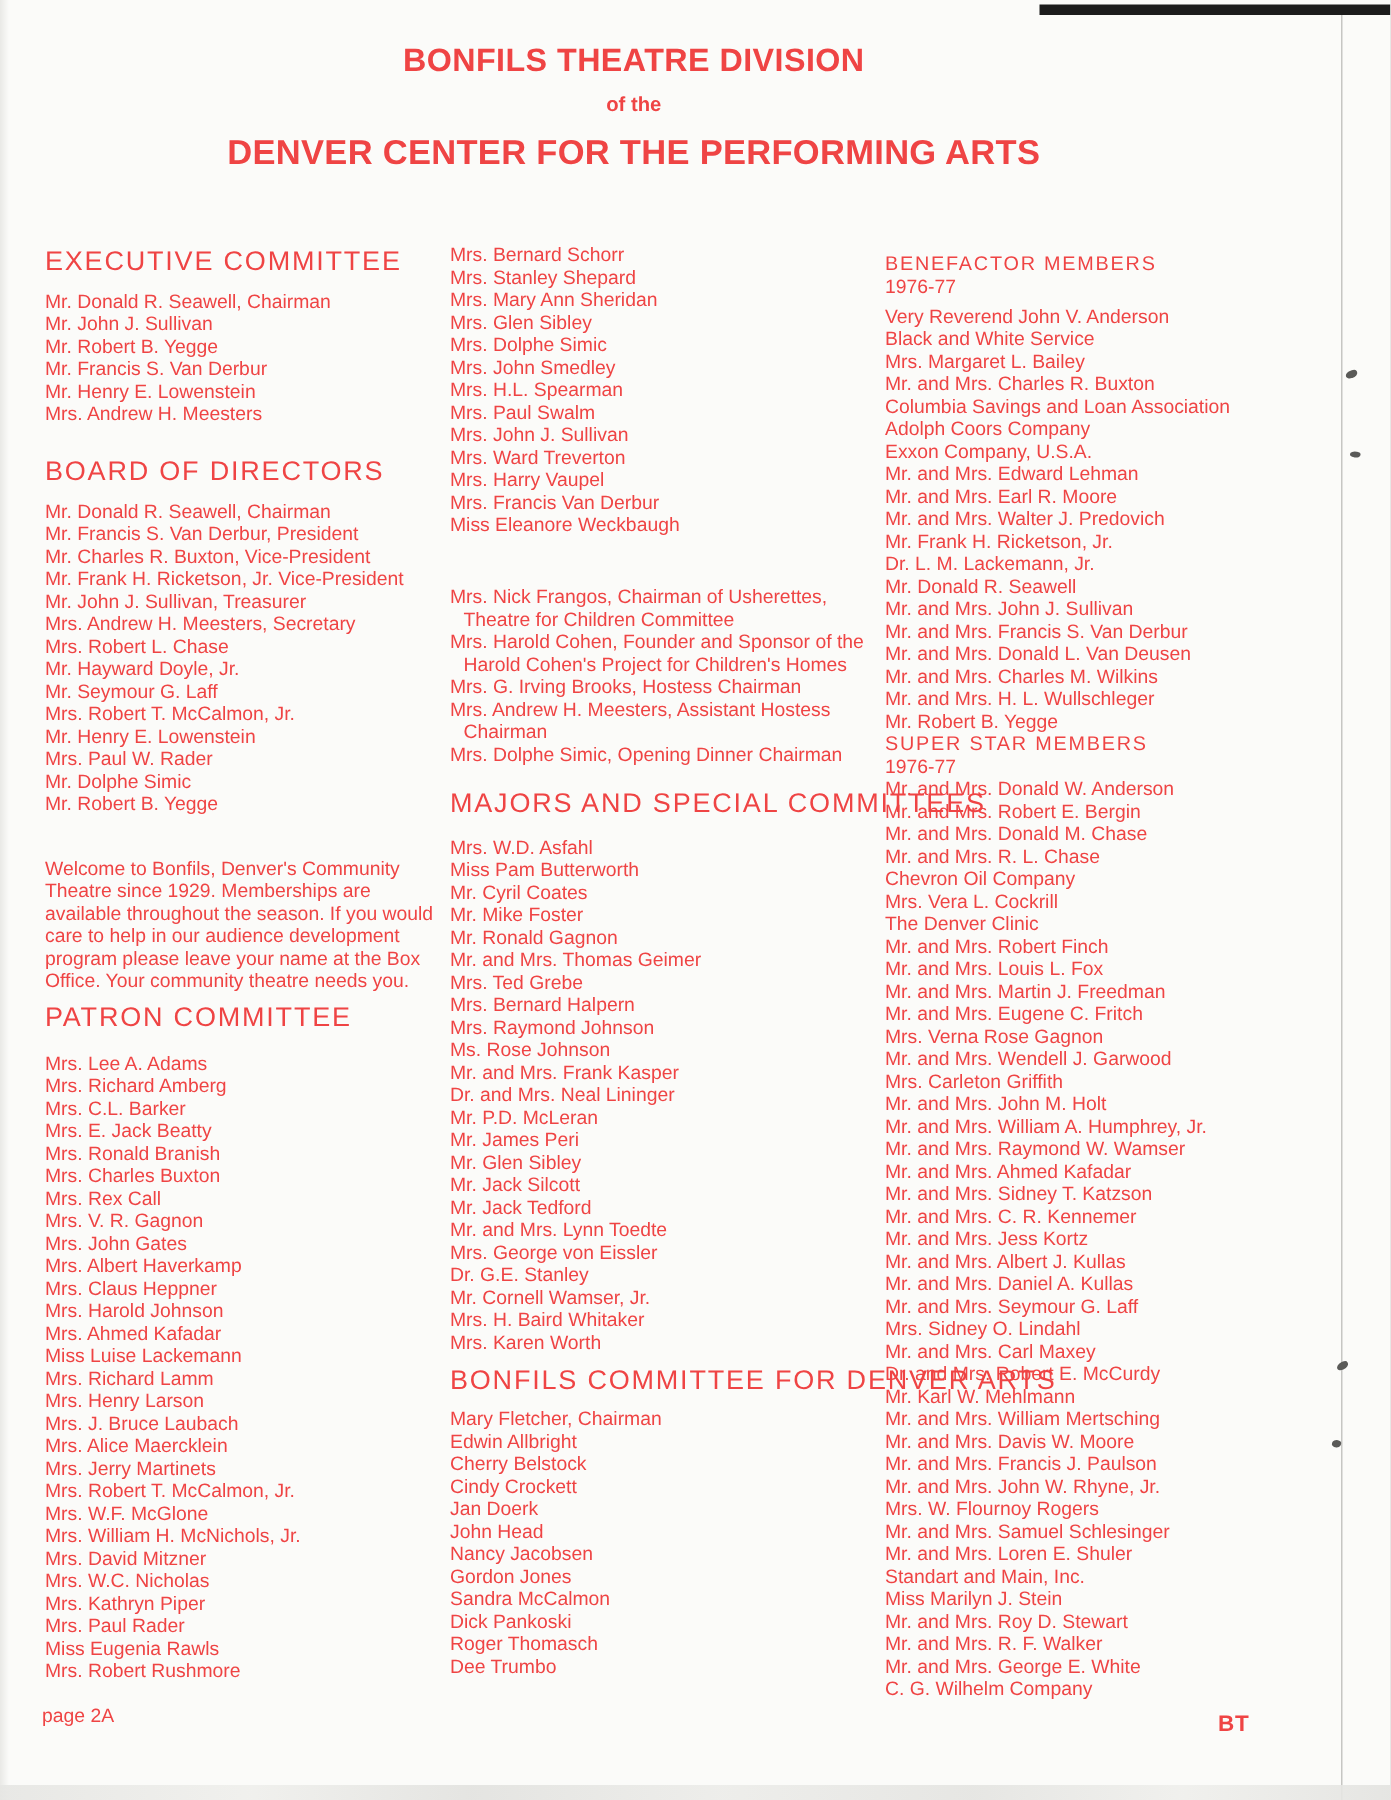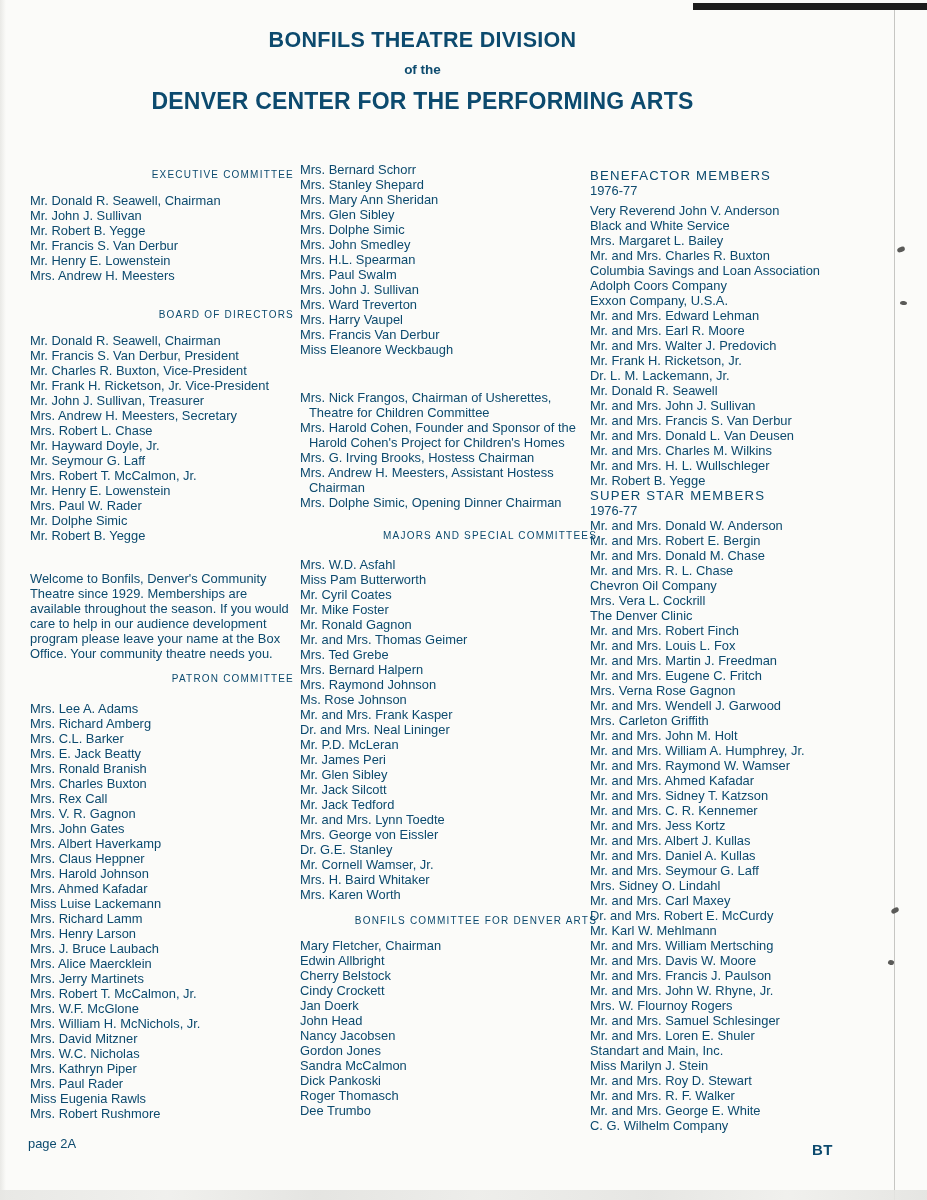--- a/index.html
+++ b/index.html
@@ -1,34 +1,34 @@
 <!DOCTYPE html>
 <html><head>
 <meta charset="utf-8">
 <style>
   html,body { margin:0; padding:0; background:#d8d8d6; }
   .scan-page {
     position:relative; width:927px; height:1200px;
     background:#fbfbf9; overflow:hidden;
     font-family:"Liberation Sans", sans-serif;
-    color:#0c4a6e;
+    color:#ef4444;
   }
   
   .doc-header { position:absolute; top:28px; left:0; width:845px; text-align:center; }
   .title-1 { font-size:21.5px; font-weight:bold; letter-spacing:0.3px; }
   .title-2 { font-size:13.5px; font-weight:bold; margin-top:9px; }
   .title-3 { font-size:23px; font-weight:bold; margin-top:11px; letter-spacing:0.2px; }
   
   .col { position:absolute; font-size:12.9px; line-height:15px; }
   .col-left   { left:30px;  top:160px; width:264px; }
   .col-middle { left:300px; top:160px; width:297px; }
   .col-right  { left:590px; top:163px; width:300px; }
   h2.sec-heading {
-    font-size:10px; font-weight:400; letter-spacing:1.2px;
-    margin:24px 0 11px; white-space:nowrap;text-align:right;
+    font-size:18px; font-weight:400; letter-spacing:1.2px;
+    margin:24px 0 11px; white-space:nowrap;
   }
   .sec-first h2.sec-heading { margin-top:7px; }
   .sec-patron h2.sec-heading { margin-top:10px; margin-bottom:15px; }
   .line { white-space:nowrap; }
   .para { margin:28px 0 0; line-height:15px; }
   .list-cont { margin-top:2px; }
   .roles-list { margin-top:33px; }
   .roles-list .role-line { padding-left:9px; text-indent:-9px; white-space:normal; }
   .sec-majors h2.sec-heading { margin-top:18px; margin-bottom:14px; }
   .sec-denver h2.sec-heading { margin-top:11px; margin-bottom:10px; }

